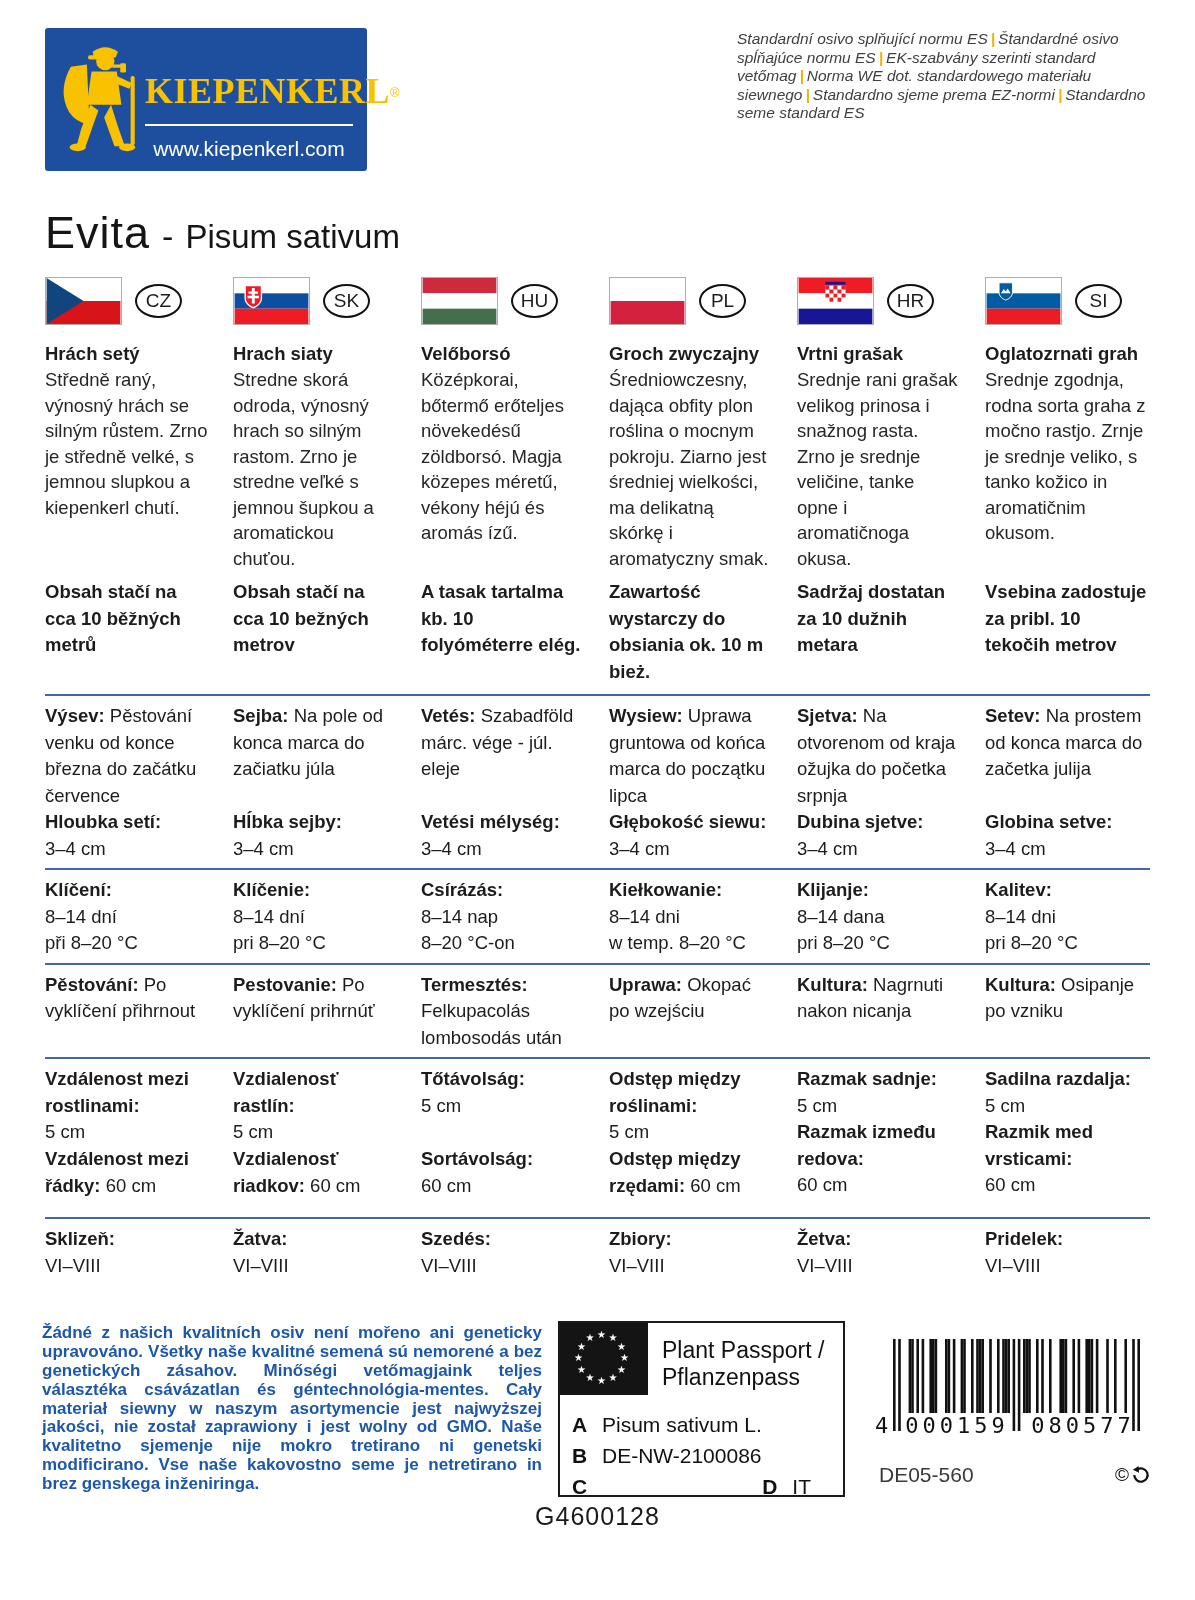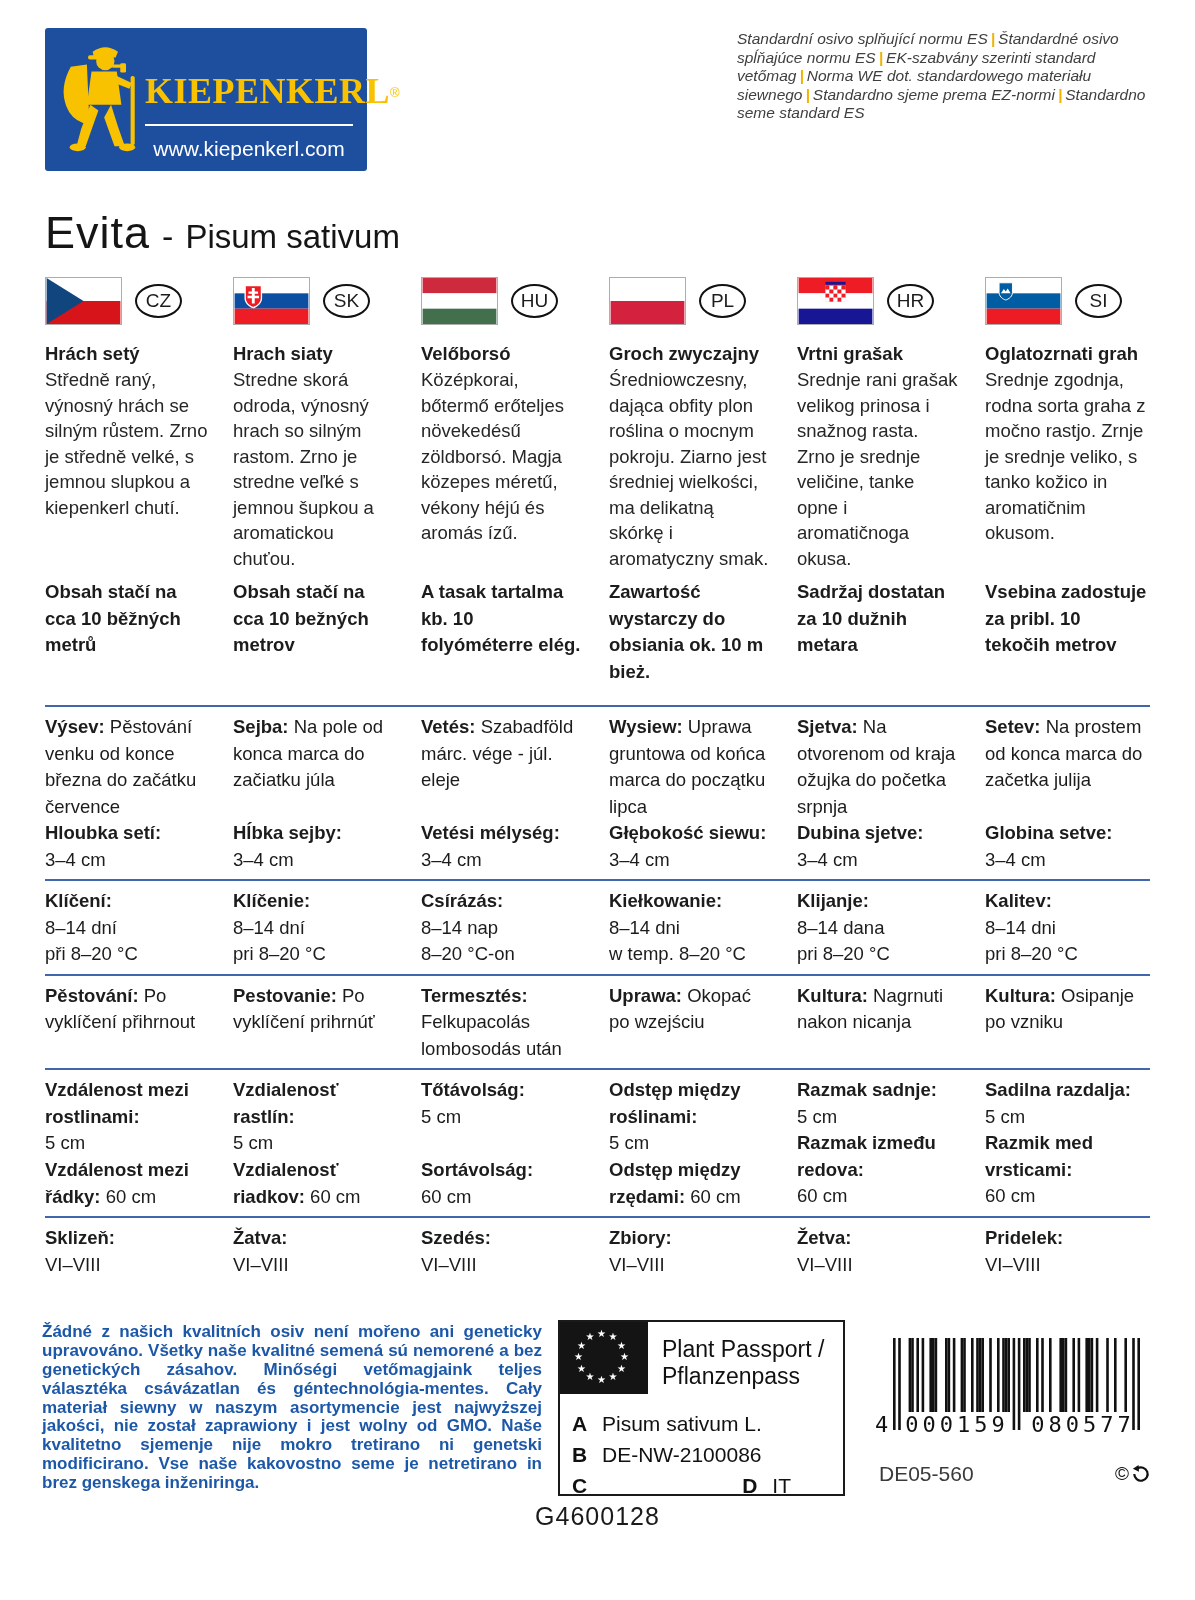--- a/index.html
+++ b/index.html
@@ -31,27 +31,27 @@
   .rule{border-top:2px solid #4066ae;padding-top:7px}
   .b-flags{margin-bottom:16px}
   .flagcell{display:flex;align-items:center}
   .flag svg{display:block;border:1px solid #adadad}
   .oval{margin-left:13px;width:47px;height:34px;border:2.5px solid #111;border-radius:50%;display:flex;align-items:center;justify-content:center;font-size:19px;flex-shrink:0}
   .b-descr{min-height:238px}
   .cname{font-weight:bold;font-size:18.5px;line-height:26px}
   .cdesc{font-size:18.5px;line-height:25.5px;color:#262626}
   .cell{font-size:18.5px;line-height:26.5px;padding-right:2px}
   .cell b{font-weight:bold}
-  .b-usage{padding-bottom:20px}
+  .b-usage{padding-bottom:9px}
   .b-usage .cell{font-weight:bold}
   .b-sow{padding-bottom:6px}
   .sow-text{min-height:106px}
   .b-germ{padding-bottom:6px}
   .b-cult{padding-bottom:6px;min-height:92px}
-  .b-space{padding-bottom:6px}
+  .b-space{padding-bottom:18px}
   .sp1-3{min-height:80px}
   .sp1-2{min-height:53px}
   .b-harv{padding-bottom:8px}
 
   
   .footer{display:flex;align-items:center;padding:0 38px 0 42px;margin-top:34px}
   .gmo{width:500px;color:#1c57a8;font-weight:bold;font-size:17px;line-height:18.8px;text-align:justify;flex-shrink:0}
   .passport{position:relative;width:287px;height:176px;border:2px solid #1a1a1a;margin-left:16px;flex-shrink:0;background:#fff}
   .pp-flag{position:absolute;left:0;top:0;width:88px;height:72px;background:#141414}
   .star{position:absolute;color:#fff;font-size:10px;line-height:10px}
@@ -335,21 +335,21 @@
         </div>
       <div class="pp-title">
         <span>Plant Passport /</span><br>
         <span>Pflanzenpass</span>
       </div>
       <div class="pp-rows" id="pp-rows">
           <div><span class="pp-key">A</span><span>Pisum sativum L.</span></div>
           <div><span class="pp-key">B</span><span>DE-NW-2100086</span></div>
           <div class="pp-last">
             <span><span class="pp-key">C</span><span></span></span>
-            <span style="margin-right:44px"><span class="pp-key">D</span><span>IT</span></span>
+            <span style="margin-right:24px"><span class="pp-key">D</span><span>IT</span></span>
           </div>
         </div>
     </div>
 
     <div class="bc-block">
       <div class="barcode" id="barcode"><svg width="247" height="92" viewBox="0 0 247 92">
             <rect x="0.0" y="0" width="2.6" height="92" fill="#111"></rect>
             <rect x="5.2" y="0" width="2.6" height="92" fill="#111"></rect>
             <rect x="15.6" y="0" width="2.6" height="74" fill="#111"></rect>
             <rect x="18.2" y="0" width="2.6" height="74" fill="#111"></rect>

